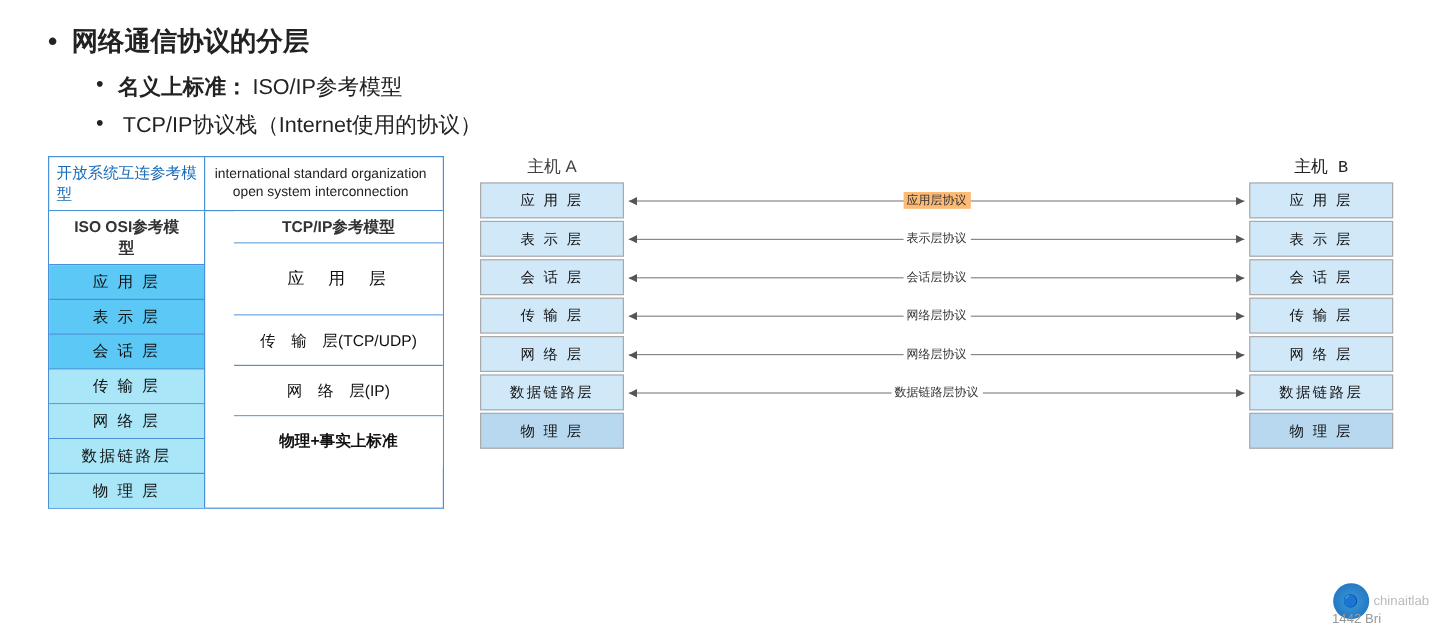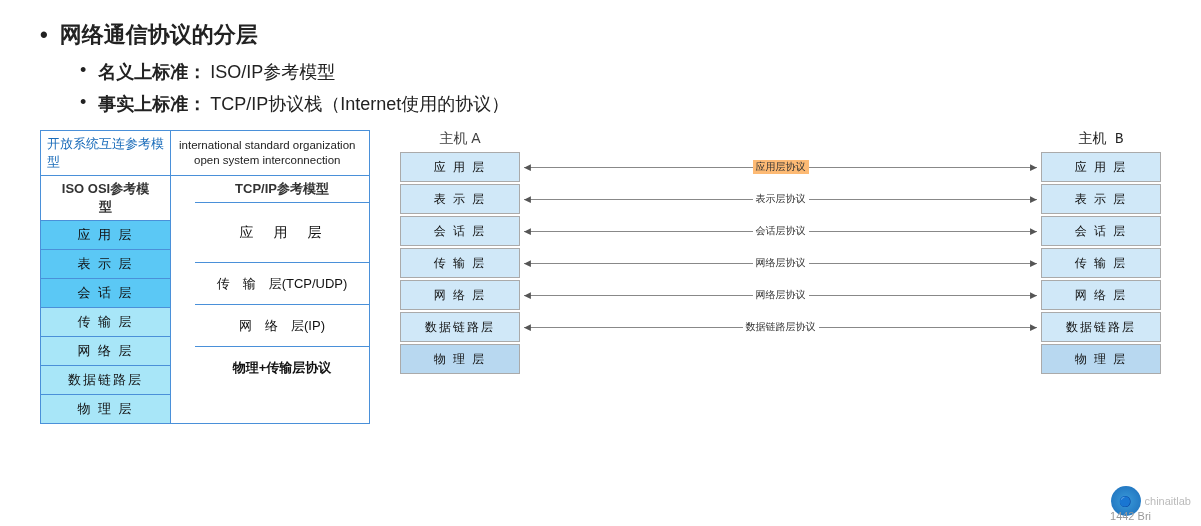--- a/index.html
+++ b/index.html
@@ -228,21 +228,20 @@
 
   <div class="bullet-main">
     <span>网络通信协议的分层</span>
   </div>
 
   <div class="bullet-sub">
     <span class="label">名义上标准：</span>
     <span class="content">ISO/IP参考模型</span>
   </div>
   <div class="bullet-sub">
-    <span class="label">事实上标准：</span>
     <span class="content">TCP/IP协议栈（Internet使用的协议）</span>
   </div>
 
   <div class="diagrams-row">
 
     <div class="osi-diagram">
       <div class="osi-header-row">
         <div class="osi-header-left">开放系统互连参考模型</div>
         <div class="osi-header-right">
           <span>international standard organization<br>open system interconnection</span>
@@ -258,21 +257,21 @@
           <div class="osi-cell light">网 络 层</div>
           <div class="osi-cell light">数据链路层</div>
           <div class="osi-cell light">物 理 层</div>
         </div>
         <div class="osi-col-right">
           <div class="tcp-col-header">TCP/IP参考模型</div>
           <div class="tcp-cell tall">应　用　层</div>
           <div class="tcp-cell medium">传　输　层(TCP/UDP)</div>
           <div class="tcp-cell medium">网　络　层(IP)</div>
           <div class="tcp-cell medium bold-text">
-              <strong>物理+传输层协议</strong>
+              <strong>物理+事实上标准</strong>
             </div>
         </div>
       </div>
     </div>
 
     <div class="protocol-diagram">
 
       <div style="display:flex; flex-direction:row; margin-bottom:4px;">
         <div style="width:120px; text-align:center; font-size:14px; color:#404040;">主机 A</div>
         <div style="flex:1;"></div>

